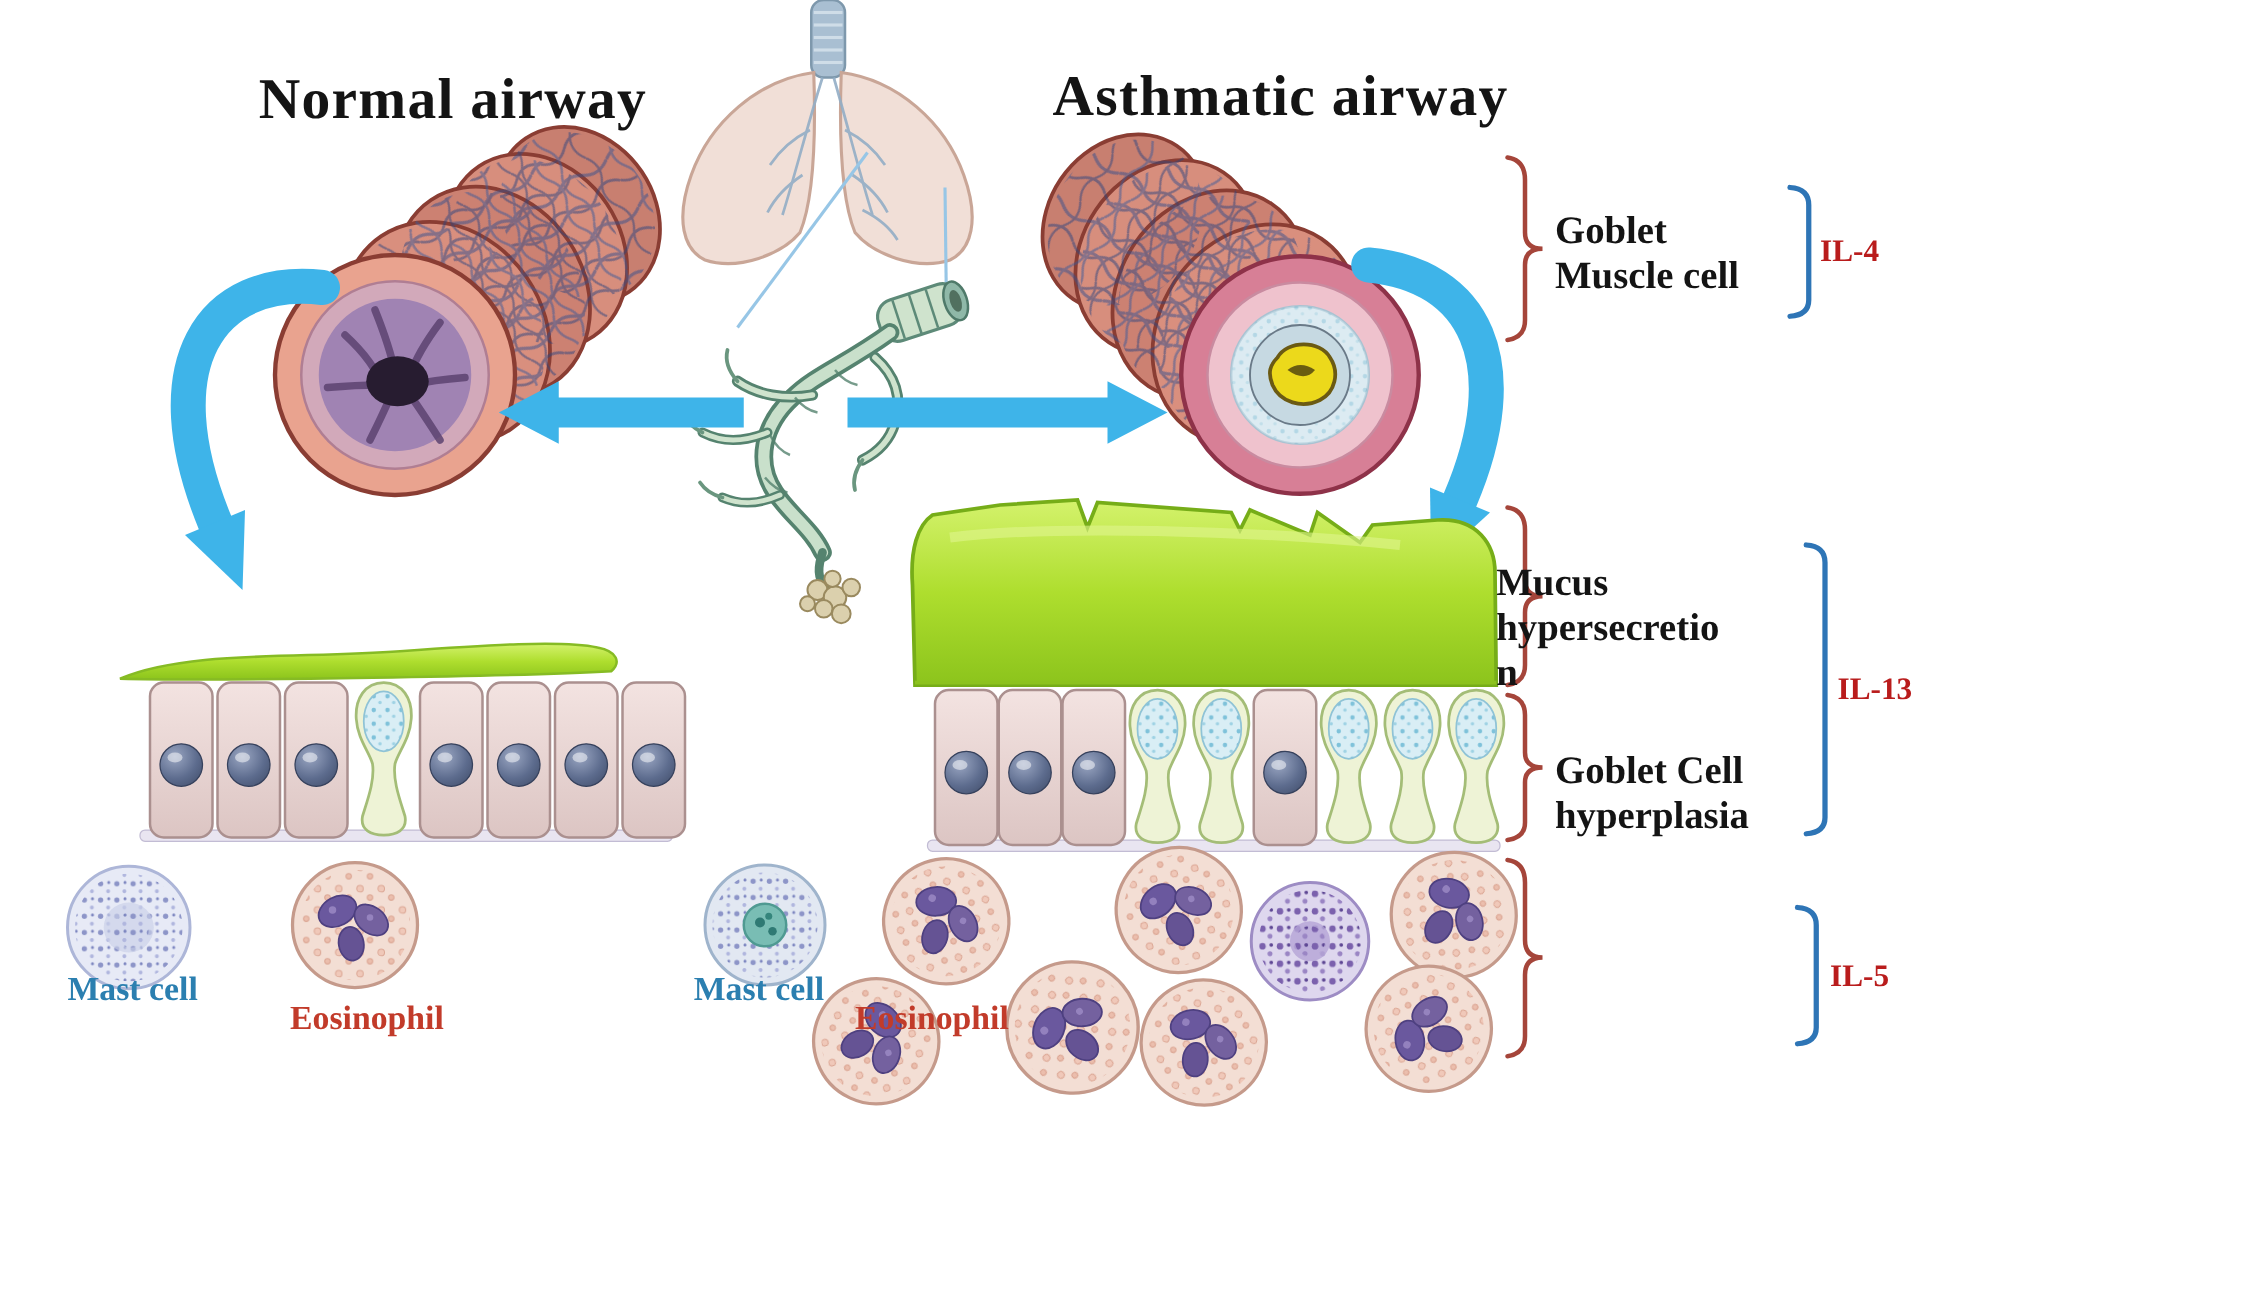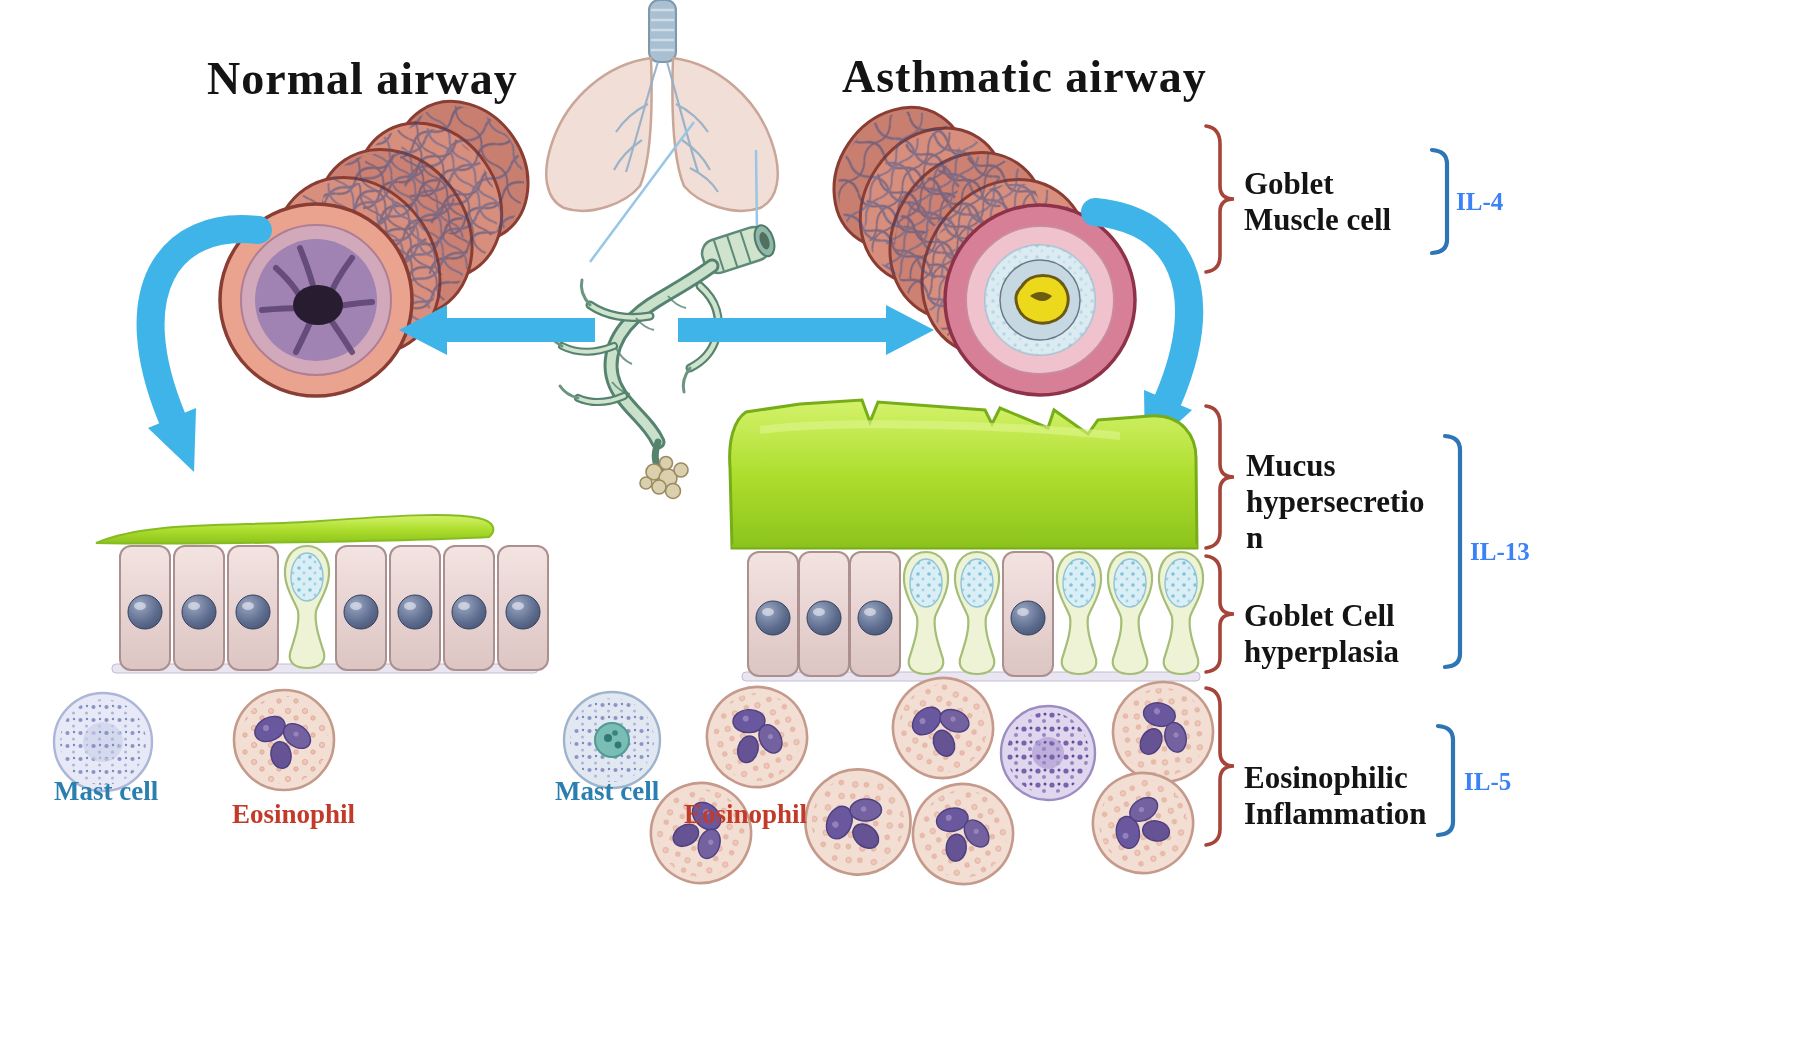--- a/index.html
+++ b/index.html
@@ -2,21 +2,21 @@
 <html style="--arrow-blue: #3eb4e9; --bracket-red: #a5453a; --bracket-blue: #2e75b6; --mast-label: #2b7fb0; --eosinophil-label: #c23b2a; --mucus-green: #a8dd2e;"><head>
 <meta charset="utf-8">
 <style>
   * { box-sizing: border-box; }
   html, body { margin:0; padding:0; background:#fff; }
   .stage { position:relative; width:1802px; height:1048px; background:#fff; overflow:hidden;
            font-family:"Liberation Serif", serif; }
   .stage svg.art { position:absolute; left:0; top:0; }
   .title { position:absolute; font-weight:bold; font-size:46px; color:#141414; letter-spacing:1px; white-space:nowrap; }
   .anno  { position:absolute; font-weight:bold; font-size:31px; color:#141414; line-height:1.16; white-space:nowrap; }
-  .il    { position:absolute; font-weight:bold; font-size:25px; color:#3b82f6; white-space:nowrap; }
+  .il    { position:absolute; font-weight:bold; font-size:25px; color:#b91c1c; white-space:nowrap; }
   .cell-label { position:absolute; font-weight:bold; font-size:27px; white-space:nowrap; }
   .mast-label { color: var(--mast-label, #2b7fb0); margin-left: 10px; }
   .eos-label  { color: var(--eosinophil-label, #c23b2a); margin-top: 21px; }
   .arrow { fill: var(--arrow-blue, #3eb4e9); }
   .curve { stroke: var(--arrow-blue, #3eb4e9); fill:none; }
   .curvehead { fill: var(--arrow-blue, #3eb4e9); }
   .brace { stroke: var(--bracket-red, #a5453a); fill:none; stroke-width:3.6; stroke-linecap:round; }
   .bbr   { stroke: var(--bracket-blue, #2e75b6); fill:none; stroke-width:4.2; stroke-linecap:round; }
 </style>
 </head>
@@ -296,36 +296,32 @@
 
 <div class="title" style="left:207px; top:52px">Normal airway</div>
 <div class="title" style="left:842px; top:50px">Asthmatic airway</div>
 
 <div class="anno" style="left:1244px; top:166px">
   <div>Goblet</div>
   <div>Muscle cell</div>
 </div>
 <div class="il" style="left:1456px; top:188px">IL-4</div>
 
-<div class="anno" style="left:1246px; top:448px">
+<div class="anno" style="left:1197px; top:448px">
   <div>Mucus</div>
   <div>hypersecretio</div>
   <div>n</div>
 </div>
 
 <div class="anno" style="left:1244px; top:598px">
   <div>Goblet Cell</div>
   <div>hyperplasia</div>
 </div>
 <div class="il" style="left:1470px; top:538px">IL-13</div>
 
-<div class="anno" style="left:1244px; top:760px">
-  <div>Eosinophilic</div>
-  <div>Inflammation</div>
-</div>
 <div class="il" style="left:1464px; top:768px">IL-5</div>
 
 <div class="cell-label mast-label" style="left:44px; top:776px">Mast cell</div>
 <div class="cell-label eos-label" style="left:232px; top:778px">Eosinophil</div>
 <div class="cell-label mast-label" style="left:545px; top:776px">Mast cell</div>
 <div class="cell-label eos-label" style="left:684px; top:778px">Eosinophil</div>
 
 </div>
 
 </body></html>

